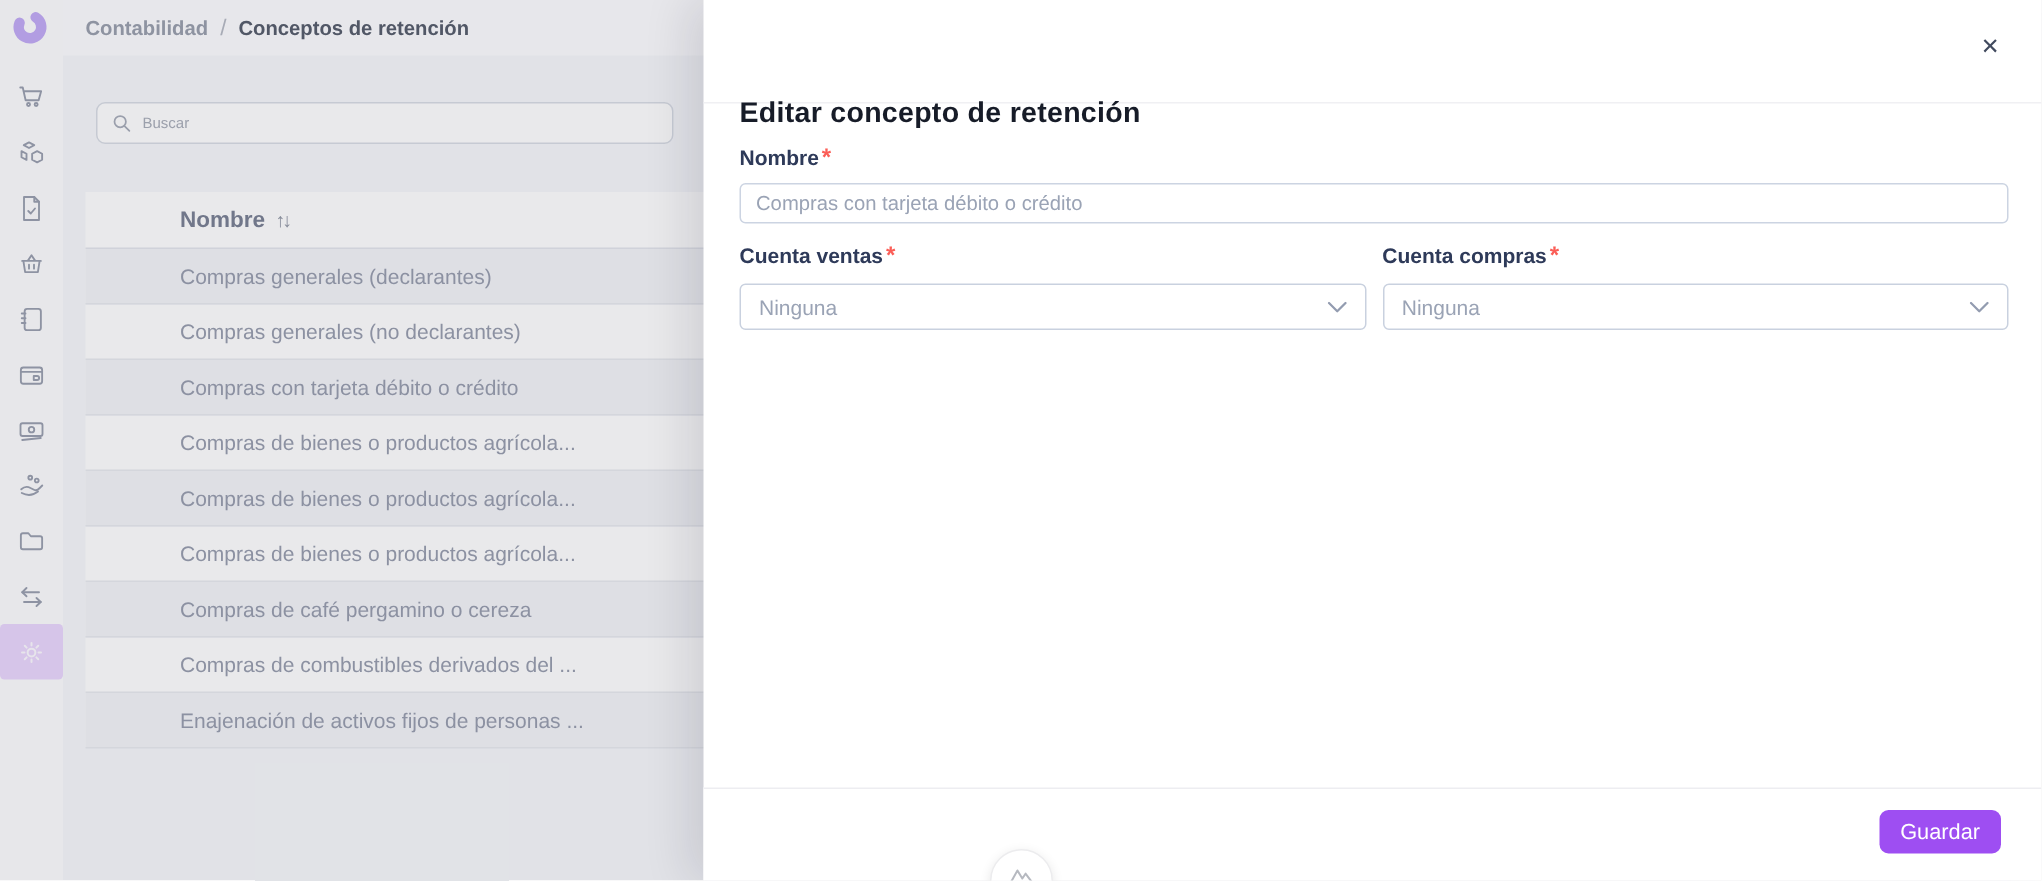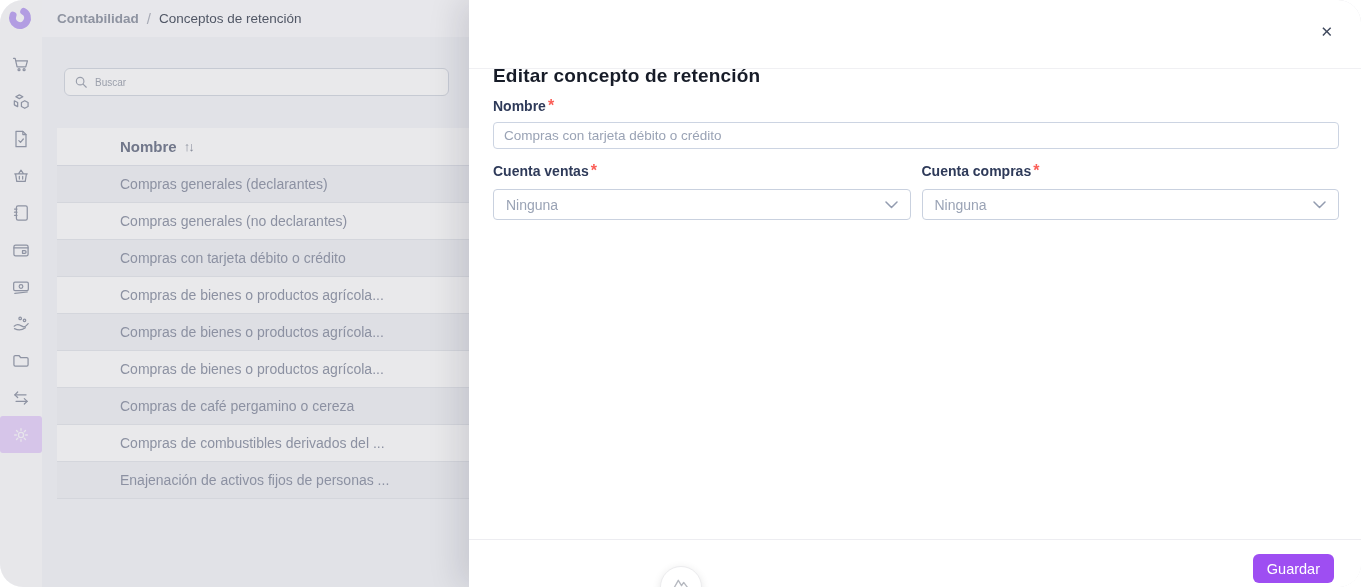--- a/index.html
+++ b/index.html
@@ -1,35 +1,35 @@
 <!DOCTYPE html>
 <html><head>
 <meta charset="utf-8">
 <style>
   * { margin:0; padding:0; box-sizing:border-box; }
   html,body { width:1361px; height:587px; overflow:hidden; }
   body { font-family:"Liberation Sans", sans-serif; background:#fff; position:relative; }
 
-  #screen { position:absolute; inset:0; width:1361px; height:587px; overflow:hidden;border-radius:23px; }
+  #screen { position:absolute; inset:0; width:1361px; height:587px; overflow:hidden; }
 
   
   .page { position:absolute; inset:0; background:#f7f8fb; }
 
   .sidebar { position:absolute; left:0; top:0; bottom:0; width:42px; background:#fdfdfe; }
   .logo { position:absolute; left:8px; top:6px; width:24px; height:24px; }
   .nav { position:absolute; left:0; right:0; top:46px; display:flex; flex-direction:column; }
   .nav-item { height:37px; display:flex; align-items:center; justify-content:center; color:#9aa0af; cursor:pointer; }
   .nav-item svg { width:20px; height:20px; }
   .nav-item.active { background:#ead7fd; color:#fdfbff; border-radius:3px; }
 
   .topbar { position:absolute; left:42px; top:0; right:0; height:37px; background:#fdfdff; display:flex; align-items:center; padding-left:15px; }
   .breadcrumb { font-size:13.5px; display:flex; align-items:center; gap:8px; }
   .crumb-section { color:#9aa0ad; font-weight:600; }
   .crumb-sep { color:#b6bac4; font-weight:400; font-size:15px; }
-  .crumb-page { color:#565d6b; font-weight:400; }
+  .crumb-page { color:#565d6b; font-weight:700; }
 
   .content { position:absolute; left:42px; top:37px; right:0; bottom:0; }
   .search-box { position:absolute; left:22px; top:31px; width:385px; height:28px; background:#fff; border:1px solid #d9dde5; border-radius:6px; display:flex; align-items:center; padding:0 9px; gap:7px; }
   .search-box svg { width:14px; height:14px; stroke:#a8adb9; flex:0 0 auto; }
   .search-box input { border:none; outline:none; background:transparent; font-family:inherit; font-size:10px; color:#6b7280; width:100%; }
   .search-box input::placeholder { color:#a9aeb9; }
 
   .table { position:absolute; left:15px; top:91px; width:1260px; background:#fff; }
   .thead { height:38px; display:flex; align-items:center; padding-left:63px; gap:7px; border-bottom:1px solid #e4e6ec; }
   .th-label { font-size:15px; font-weight:600; color:#7a8194; }
@@ -49,21 +49,21 @@
   .modal-body { position:absolute; top:69px; left:0; right:0; bottom:59px; padding:28px 22px 0 24px; }
   .field-label { font-size:14px; font-weight:600; color:#2e3a59; }
   .req { color:#fb5e57; margin-left:2px; font-weight:600; }
   .nombre-input { display:block; margin-top:7px; width:100%; height:27px; border:1px solid #ccd4e2; border-radius:4px; padding:0 10px; font-family:inherit; font-size:13.5px; color:#9aa3b5; outline:none; background:#fff; }
   .two-col { display:flex; gap:11px; margin-top:13px; }
   .col { flex:1; min-width:0; }
   .select { margin-top:9px; height:31px; border:1px solid #c9d1df; border-radius:4px; display:flex; align-items:center; justify-content:space-between; padding:0 12px; cursor:pointer; background:#fff; }
   .select-value { font-size:14px; color:#9aa3b5; }
   .select svg { width:13px; height:8px; stroke:#939cb0; flex:0 0 auto; }
 
-  .modal-footer { position:absolute; left:0; right:0; bottom:0; height:48px; border-top:1px solid #ededf1; background:#fff; }
+  .modal-footer { position:absolute; left:0; right:0; bottom:0; height:62px; border-top:1px solid #ededf1; background:#fff; }
   .save-btn { position:absolute; right:27px; top:14px; height:29px; padding:0 14px; background:#9e4ef2; border:none; border-radius:6px; color:#fff; font-family:inherit; font-size:14.5px; cursor:pointer; }
 
   
   .help-fab { position:absolute; left:50%; transform:translateX(-50%); top:566px; width:42px; height:42px; border-radius:50%; background:#fff; border:1px solid #ececee; box-shadow:0 2px 8px rgba(0,0,0,0.10); z-index:20; display:flex; justify-content:center; align-items:flex-start; padding-top:9px; cursor:pointer; }
   .help-fab svg { width:18px; height:14px; stroke:#b6b9c0; }
 </style>
 </head>
 <body>
 
 <div id="screen">

